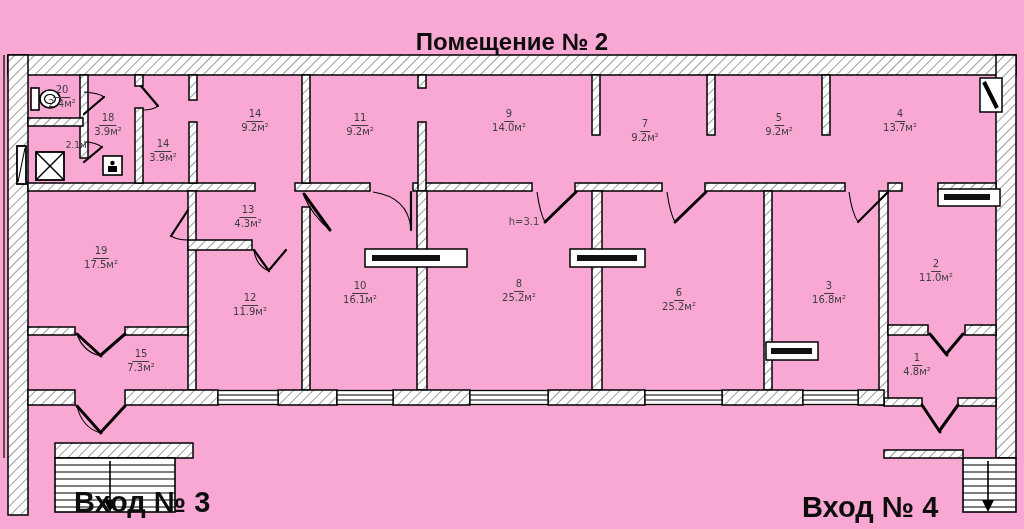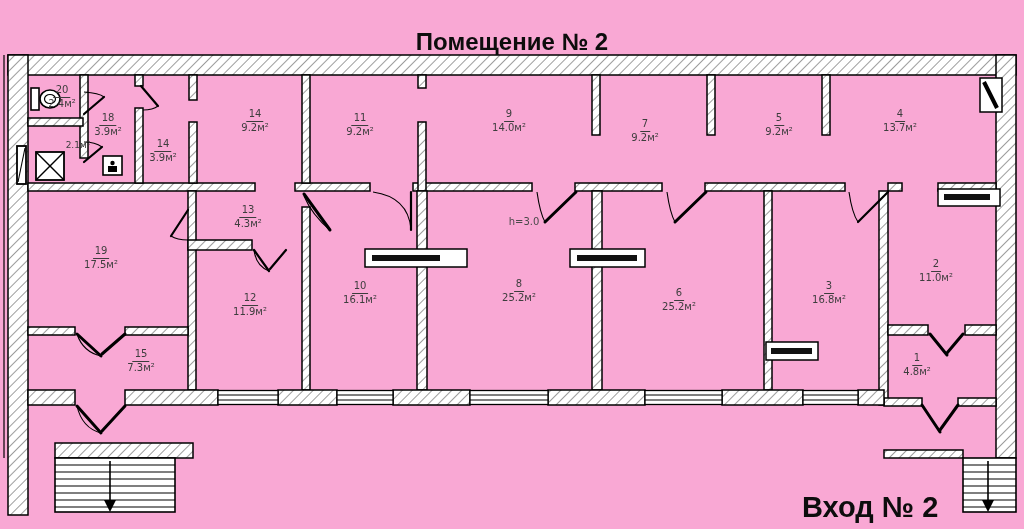--- a/index.html
+++ b/index.html
@@ -235,21 +235,21 @@
       </g>
       <g stroke="#000" fill="#fff">
         <rect x="980" y="78" width="22" height="34" stroke-width="1.5"></rect>
         <line x1="984" y1="82" x2="997" y2="108" stroke-width="4"></line>
       </g>
     </g>
   </svg>
 
   <h1 class="title">Помещение № 2</h1>
 
-  <div class="hnote">h=3.0</div>
+  <div class="hnote">h=3.1</div>
 
   <div class="room-label" style="left:62px;top:84px"><span class="num">20</span><span class="area">2.4м²</span></div>
   <div class="room-label" style="left:108px;top:112px"><span class="num">18</span><span class="area">3.9м²</span></div>
   <div class="room-label" style="left:163px;top:138px"><span class="num">14</span><span class="area">3.9м²</span></div>
   <div class="room-label" style="left:255px;top:108px"><span class="num">14</span><span class="area">9.2м²</span></div>
   <div class="room-label" style="left:360px;top:112px"><span class="num">11</span><span class="area">9.2м²</span></div>
   <div class="room-label" style="left:509px;top:108px"><span class="num">9</span><span class="area">14.0м²</span></div>
   <div class="room-label" style="left:645px;top:118px"><span class="num">7</span><span class="area">9.2м²</span></div>
   <div class="room-label" style="left:779px;top:112px"><span class="num">5</span><span class="area">9.2м²</span></div>
   <div class="room-label" style="left:900px;top:108px"><span class="num">4</span><span class="area">13.7м²</span></div>
@@ -259,14 +259,15 @@
   <div class="room-label" style="left:250px;top:292px"><span class="num">12</span><span class="area">11.9м²</span></div>
   <div class="room-label" style="left:360px;top:280px"><span class="num">10</span><span class="area">16.1м²</span></div>
   <div class="room-label" style="left:519px;top:278px"><span class="num">8</span><span class="area">25.2м²</span></div>
   <div class="room-label" style="left:679px;top:287px"><span class="num">6</span><span class="area">25.2м²</span></div>
   <div class="room-label" style="left:829px;top:280px"><span class="num">3</span><span class="area">16.8м²</span></div>
   <div class="room-label" style="left:936px;top:258px"><span class="num">2</span><span class="area">11.0м²</span></div>
   <div class="room-label" style="left:917px;top:352px"><span class="num">1</span><span class="area">4.8м²</span></div>
 
   <div class="single-label" style="left:50px;top:140px">2.1м²</div>
 
-  <div class="entrance right">Вход № 2</div>
+  <div class="entrance left">Вход № 3</div>
+  <div class="entrance right">Вход № 4</div>
 </div>
 
 </body></html>

